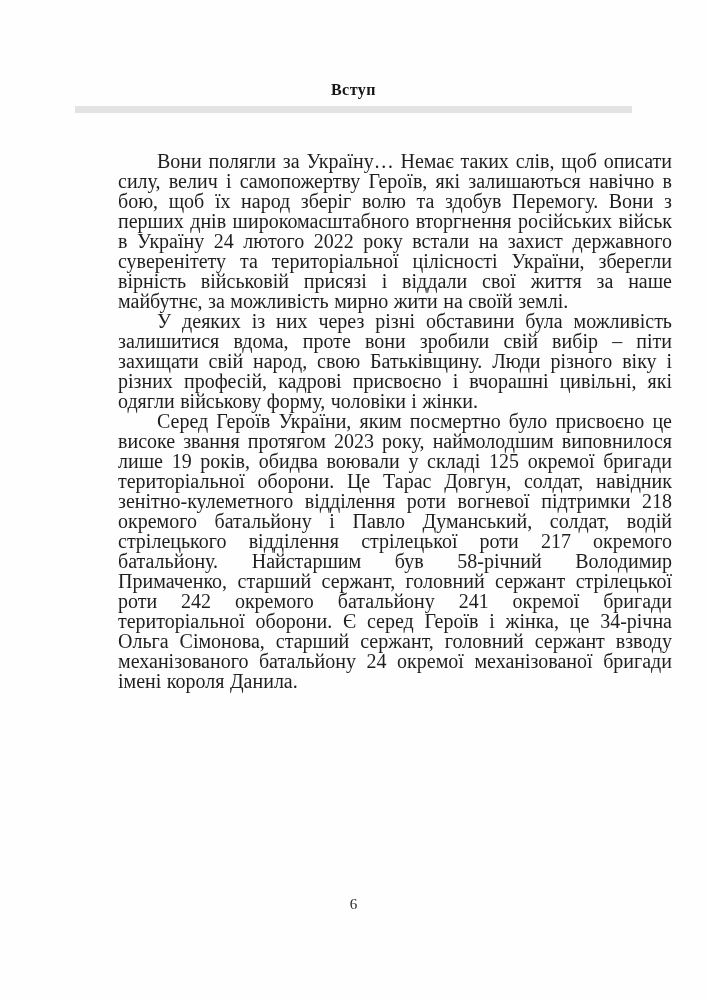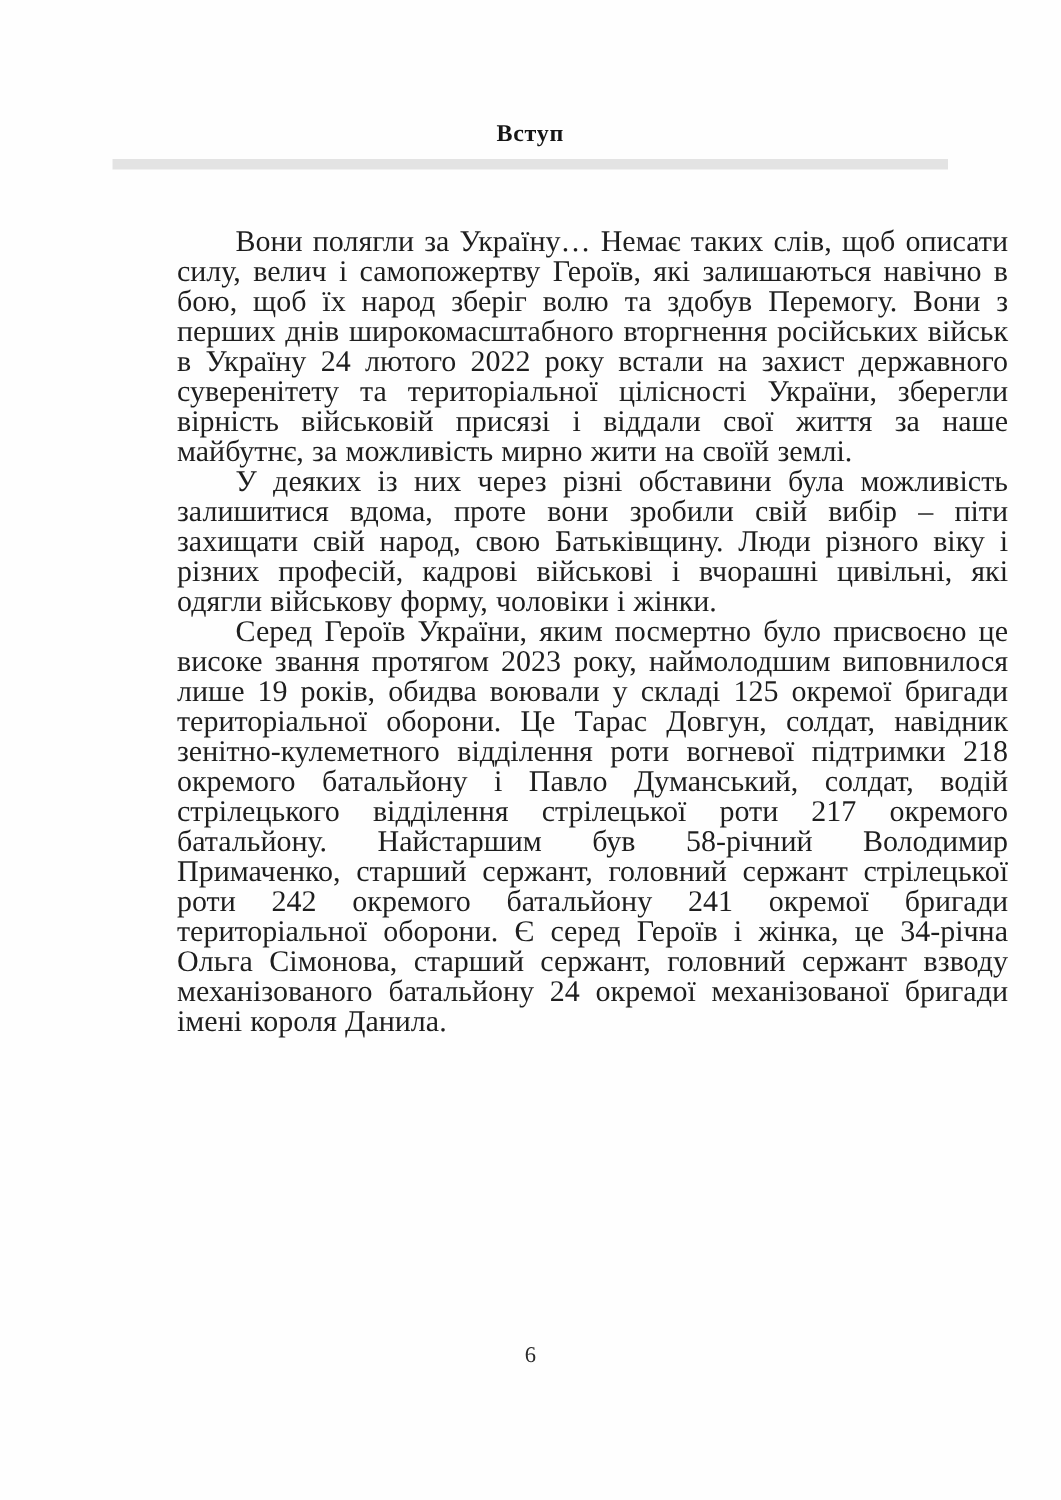--- a/index.html
+++ b/index.html
@@ -68,19 +68,19 @@
 <body>
 
 <div class="page">
 
   <h1 class="chapter-title">Вступ</h1>
 
   <div class="scan-band"></div>
 
   <div class="body-text">
     <p>Вони полягли за Україну… Немає таких слів, щоб описати силу, велич і самопожертву Героїв, які залишаються навічно в бою, щоб їх народ зберіг волю та здобув Перемогу. Вони з перших днів широкомасштабного вторгнення російських військ в Україну 24 лютого 2022 року встали на захист державного суверенітету та територіальної цілісності України, зберегли вірність військовій присязі і віддали свої життя за наше майбутнє, за можливість мирно жити на своїй землі.</p>
-    <p>У деяких із них через різні обставини була можливість залишитися вдома, проте вони зробили свій вибір – піти захищати свій народ, свою Батьківщину. Люди різного віку і різних професій, кадрові військові і вчорашні цивільні, які одягли військову форму, чоловіки і жінки.</p>
+    <p>У деяких із них через різні обставини була можливість залишитися вдома, проте вони зробили свій вибір – піти захищати свій народ, свою Батьківщину. Люди різного віку і різних професій, кадрові присвоєно і вчорашні цивільні, які одягли військову форму, чоловіки і жінки.</p>
     <p>Серед Героїв України, яким посмертно було присвоєно це високе звання протягом 2023 року, наймолодшим виповнилося лише 19 років, обидва воювали у складі 125 окремої бригади територіальної оборони. Це Тарас Довгун, солдат, навідник зенітно-кулеметного відділення роти вогневої підтримки 218 окремого батальйону і Павло Думанський, солдат, водій стрілецького відділення стрілецької роти 217 окремого батальйону. Найстаршим був 58-річний Володимир Примаченко, старший сержант, головний сержант стрілецької роти 242 окремого батальйону 241 окремої бригади територіальної оборони. Є серед Героїв і жінка, це 34-річна Ольга Сімонова, старший сержант, головний сержант взводу механізованого батальйону 24 окремої механізованої бригади імені короля Данила.</p>
   </div>
 
   <div class="page-footer">6</div>
 
 </div>
 
 </body></html>

